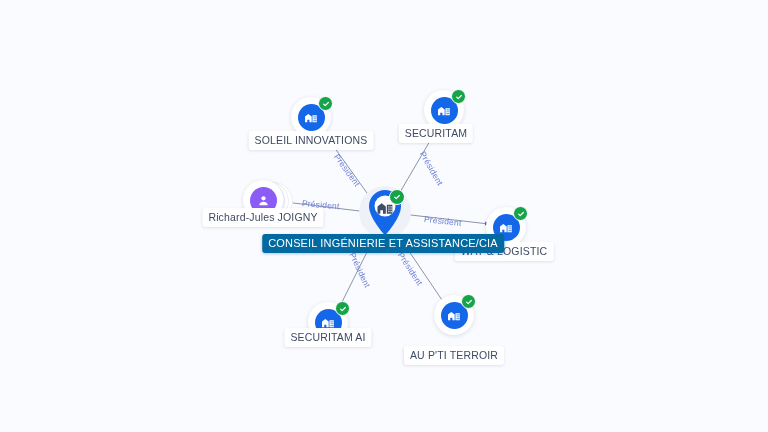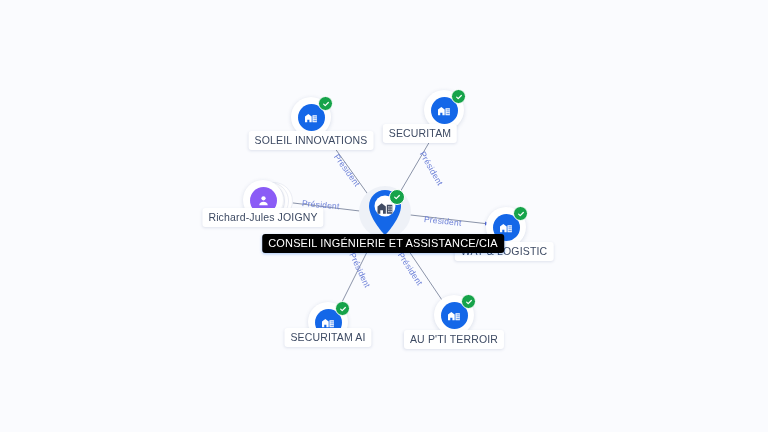--- a/index.html
+++ b/index.html
@@ -134,21 +134,21 @@
     background: #ffffff;
     color: #3d4a63;
     font-size: 10.5px;
     letter-spacing: .15px;
     padding: 3px 6px 4px 6px;
     border-radius: 3px;
     white-space: nowrap;
     box-shadow: 0 1px 3px rgba(40,60,120,.13);
   }
   .name-label.selected {
-    background: #000000;
+    background: #0369a1;
     color: #ffffff;
     font-size: 11px;
     box-shadow: 0 1px 3px rgba(20,103,232,.35);
     z-index: 20;
   }
 </style>
 </head>
 <body>
 
 <div id="canvas">
@@ -206,21 +206,21 @@
               </svg>
             </div>
           </div>
           <div class="badge">
             <svg width="8" height="8" viewBox="0 0 24 24">
               <path fill="none" stroke="#ffffff" stroke-width="3.6" stroke-linecap="round" stroke-linejoin="round" d="M5 12.5l4.6 4.5L19 7.5"></path>
             </svg>
           </div>
         </div>
       </div>
-      <div class="name-label" style="left: 420px; top: 124px;">SECURITAM</div>
+      <div class="name-label" style="left: 436px; top: 124px;">SECURITAM</div>
       <div class="node" style="left: 263px; top: 200px;">
         <div class="node-hit">
           <div class="stack s1"></div>
           <div class="stack s2"></div>
           <div class="stack s3"></div>
           <div class="disc">
             <div class="inner person">
               <svg width="15" height="15" viewBox="0 0 24 24">
                 <circle cx="12" cy="8.4" r="3.4" fill="#ffffff"></circle>
                 <path fill="#ffffff" d="M5.2 19.4c0-3.5 3-5.6 6.8-5.6s6.8 2.1 6.8 5.6H5.2z"></path>
@@ -279,21 +279,21 @@
               </svg>
             </div>
           </div>
           <div class="badge">
             <svg width="8" height="8" viewBox="0 0 24 24">
               <path fill="none" stroke="#ffffff" stroke-width="3.6" stroke-linecap="round" stroke-linejoin="round" d="M5 12.5l4.6 4.5L19 7.5"></path>
             </svg>
           </div>
         </div>
       </div>
-      <div class="name-label" style="left: 454px; top: 330px;">AU P'TI TERROIR</div>
+      <div class="name-label" style="left: 454px; top: 346px;">AU P'TI TERROIR</div>
       <div class="pin-wrap" style="left: 385px; top: 212px;">
         <div class="pin-halo"></div>
         <div class="pin-hit"><svg width="36" height="46" viewBox="0 0 36 46">
             <path d="M18 1C9.2 1 2 8.1 2 16.9c0 11 12.9 25.9 14.6 27.8a1.9 1.9 0 0 0 2.8 0C21.1 42.8 34 27.9 34 16.9 34 8.1 26.8 1 18 1z" fill="#1467e8"></path>
             <circle cx="18" cy="17" r="10.5" fill="#ffffff"></circle>
           </svg><div style="position:absolute;left:8px;top:7.5px;"><svg width="20" height="20" viewBox="0 0 24 24">
               <path fill="#424c63" d="M3 20V11.4L8 7.6l5 3.8V20H9.6v-4H6.4v4H3z"></path>
               <path fill="#424c63" d="M14.2 20V9.2h6.6V20h-6.6zM16 11v1.6h1.4V11H16zm2.6 0v1.6H20V11h-1.4zM16 13.8v1.6h1.4v-1.6H16zm2.6 0v1.6H20v-1.6h-1.4zM16 16.6v1.6h1.4v-1.6H16zm2.6 0v1.6H20v-1.6h-1.4z"></path>
               <path fill="#424c63" d="M8 9.3l3.4 2.5H4.6L8 9.3z"></path>
             </svg></div><div class="pin-badge">

